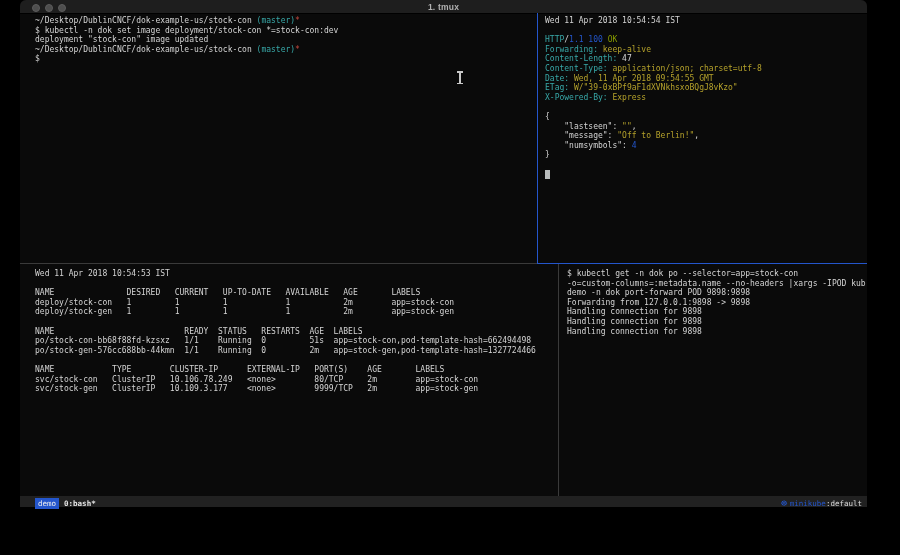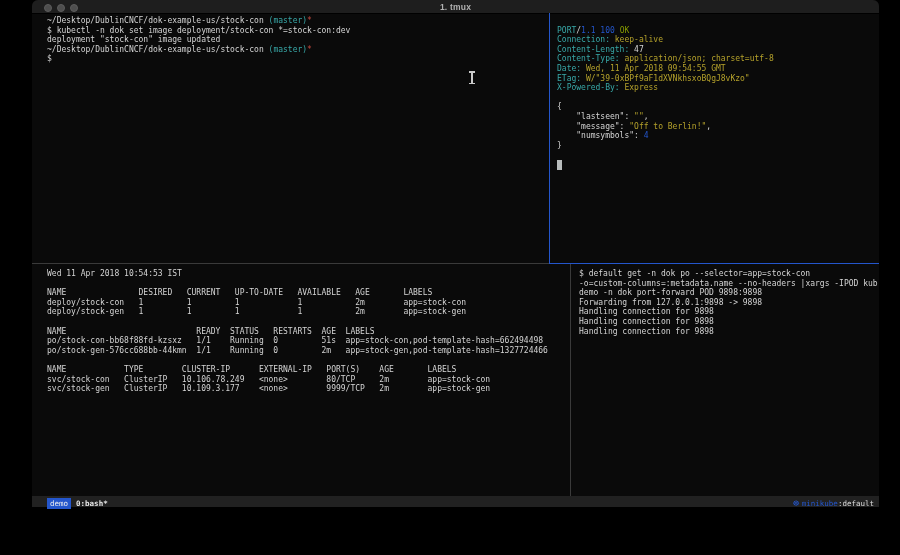--- a/index.html
+++ b/index.html
@@ -2,21 +2,21 @@
 <html><head>
 <meta charset="utf-8">
 <style>
   html,body{margin:0;padding:0;}
   body{
     width:900px;height:555px;overflow:hidden;position:relative;
     background:#000;
     font-family:"DejaVu Sans Mono",monospace;
   }
   .terminal-window{
-    position:absolute;left:32px;top:0;width:847px;height:497px;
+    position:absolute;left:20px;top:0;width:847px;height:497px;
     background:#0a0a0a;border-radius:6px 6px 0 0;
   }
   .titlebar{
     position:absolute;left:0;top:0;width:100%;height:13px;
     background:#1e1e1e;border-bottom:1px solid #000;
     border-radius:6px 6px 0 0;
   }
   .traffic-lights{position:absolute;left:12px;top:3.5px;display:flex;gap:5px;}
   .tl{width:6px;height:6px;border-radius:50%;background:#4e4e4e;border:0.5px solid #5c5c5c;}
   .title{
@@ -90,30 +90,33 @@
           <span class="c-cyan">(master)</span>
           <span class="c-red">*</span>
         </div>
         <div class="tline">
           <span class="c-fg">$</span>
         </div>
       </div>
     <div class="divider v-div-top acc-border"></div>
     <div class="pane pane-tr">
         <div class="tline">
-          <span class="c-fg"> </span>
-        </div>
-        <div class="tline">
-          <span class="c-cyan">PORT</span>
+          <span class="c-fg">Wed 11 Apr 2018 10:54:54 IST</span>
+        </div>
+        <div class="tline">
+          <span class="c-fg"> </span>
+        </div>
+        <div class="tline">
+          <span class="c-cyan">HTTP</span>
           <span class="c-fg">/</span>
           <span class="c-blue">1.1 100</span>
           <span class="c-green"> OK</span>
         </div>
         <div class="tline">
-          <span class="c-cyan">Connection:</span>
+          <span class="c-cyan">Forwarding:</span>
           <span class="c-yellow"> keep-alive</span>
         </div>
         <div class="tline">
           <span class="c-cyan">Content-Length:</span>
           <span class="c-fg"> 47</span>
         </div>
         <div class="tline">
           <span class="c-cyan">Content-Type:</span>
           <span class="c-yellow"> application/json; charset=utf-8</span>
         </div>
@@ -198,21 +201,21 @@
         <div class="tline">
           <span class="c-fg">svc/stock-con   ClusterIP   10.106.78.249   &lt;none&gt;        80/TCP     2m        app=stock-con</span>
         </div>
         <div class="tline">
           <span class="c-fg">svc/stock-gen   ClusterIP   10.109.3.177    &lt;none&gt;        9999/TCP   2m        app=stock-gen</span>
         </div>
       </div>
     <div class="divider v-div-bottom"></div>
     <div class="pane pane-br">
         <div class="tline">
-          <span class="c-fg">$ default get -n dok po --selector=app=stock-con</span>
+          <span class="c-fg">$ kubectl get -n dok po --selector=app=stock-con</span>
         </div>
         <div class="tline">
           <span class="c-fg">-o=custom-columns=:metadata.name --no-headers |</span>
           <span class="spread"></span>
           <span class="c-fg">xargs -IPOD kub</span>
         </div>
         <div class="tline">
           <span class="c-fg">demo -n dok port-forward POD 9898:9898</span>
         </div>
         <div class="tline">

